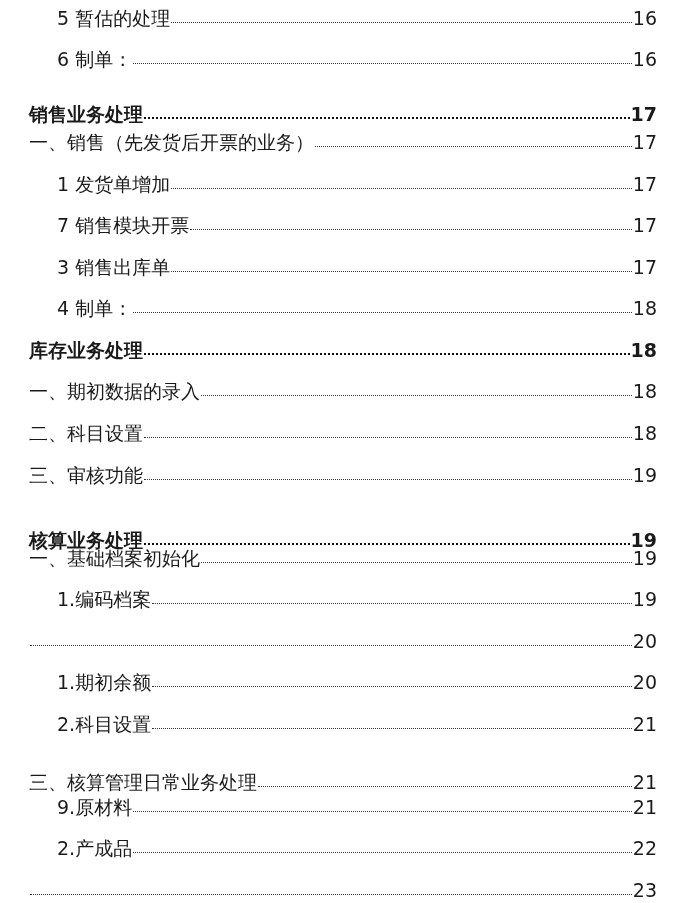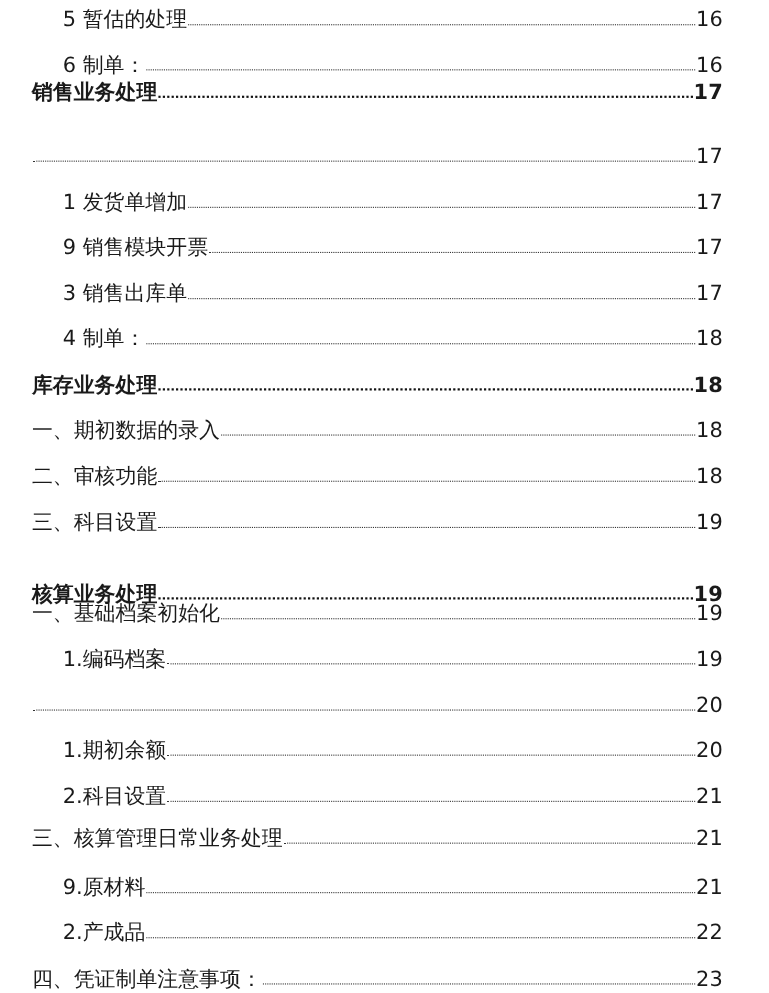--- a/index.html
+++ b/index.html
@@ -61,36 +61,37 @@
   <div class="toc-row level-3" style="top:8px">
     <span class="toc-text">5 暂估的处理</span>
     <span class="toc-dots"></span>
     <span class="toc-page">16</span>
   </div>
   <div class="toc-row level-3" style="top:49px">
     <span class="toc-text">6 制单：</span>
     <span class="toc-dots"></span>
     <span class="toc-page">16</span>
   </div>
-  <div class="toc-row level-1" style="top:74px">
+  <div class="toc-row level-1" style="top:104px">
     <span class="toc-text">销售业务处理</span>
     <span class="toc-dots"></span>
     <span class="toc-page">17</span>
   </div>
   <div class="toc-row level-2" style="top:132px">
+    <span class="toc-text">一、销售（先发货后开票的业务）</span>
     <span class="toc-dots"></span>
     <span class="toc-page">17</span>
   </div>
   <div class="toc-row level-3" style="top:174px">
     <span class="toc-text">1 发货单增加</span>
     <span class="toc-dots"></span>
     <span class="toc-page">17</span>
   </div>
   <div class="toc-row level-3" style="top:215px">
-    <span class="toc-text">9 销售模块开票</span>
+    <span class="toc-text">7 销售模块开票</span>
     <span class="toc-dots"></span>
     <span class="toc-page">17</span>
   </div>
   <div class="toc-row level-3" style="top:257px">
     <span class="toc-text">3 销售出库单</span>
     <span class="toc-dots"></span>
     <span class="toc-page">17</span>
   </div>
   <div class="toc-row level-3" style="top:298px">
     <span class="toc-text">4 制单：</span>
@@ -101,26 +102,26 @@
     <span class="toc-text">库存业务处理</span>
     <span class="toc-dots"></span>
     <span class="toc-page">18</span>
   </div>
   <div class="toc-row level-2" style="top:381px">
     <span class="toc-text">一、期初数据的录入</span>
     <span class="toc-dots"></span>
     <span class="toc-page">18</span>
   </div>
   <div class="toc-row level-2" style="top:423px">
-    <span class="toc-text">二、审核功能</span>
+    <span class="toc-text">二、科目设置</span>
     <span class="toc-dots"></span>
     <span class="toc-page">18</span>
   </div>
   <div class="toc-row level-2" style="top:465px">
-    <span class="toc-text">三、科目设置</span>
+    <span class="toc-text">三、审核功能</span>
     <span class="toc-dots"></span>
     <span class="toc-page">19</span>
   </div>
   <div class="toc-row level-1" style="top:530px">
     <span class="toc-text">核算业务处理</span>
     <span class="toc-dots"></span>
     <span class="toc-page">19</span>
   </div>
   <div class="toc-row level-2" style="top:548px">
     <span class="toc-text">一、基础档案初始化</span>
@@ -139,33 +140,32 @@
   <div class="toc-row level-3" style="top:672px">
     <span class="toc-text">1.期初余额</span>
     <span class="toc-dots"></span>
     <span class="toc-page">20</span>
   </div>
   <div class="toc-row level-3" style="top:714px">
     <span class="toc-text">2.科目设置</span>
     <span class="toc-dots"></span>
     <span class="toc-page">21</span>
   </div>
-  <div class="toc-row level-2" style="top:752px">
+  <div class="toc-row level-2" style="top:772px">
     <span class="toc-text">三、核算管理日常业务处理</span>
     <span class="toc-dots"></span>
     <span class="toc-page">21</span>
   </div>
   <div class="toc-row level-3" style="top:797px">
     <span class="toc-text">9.原材料</span>
     <span class="toc-dots"></span>
     <span class="toc-page">21</span>
   </div>
   <div class="toc-row level-3" style="top:838px">
     <span class="toc-text">2.产成品</span>
     <span class="toc-dots"></span>
     <span class="toc-page">22</span>
   </div>
   <div class="toc-row level-2" style="top:880px">
-    <span class="toc-text">四、凭证制单注意事项：</span>
     <span class="toc-dots"></span>
     <span class="toc-page">23</span>
   </div>
 </div>
 
 </body></html>

